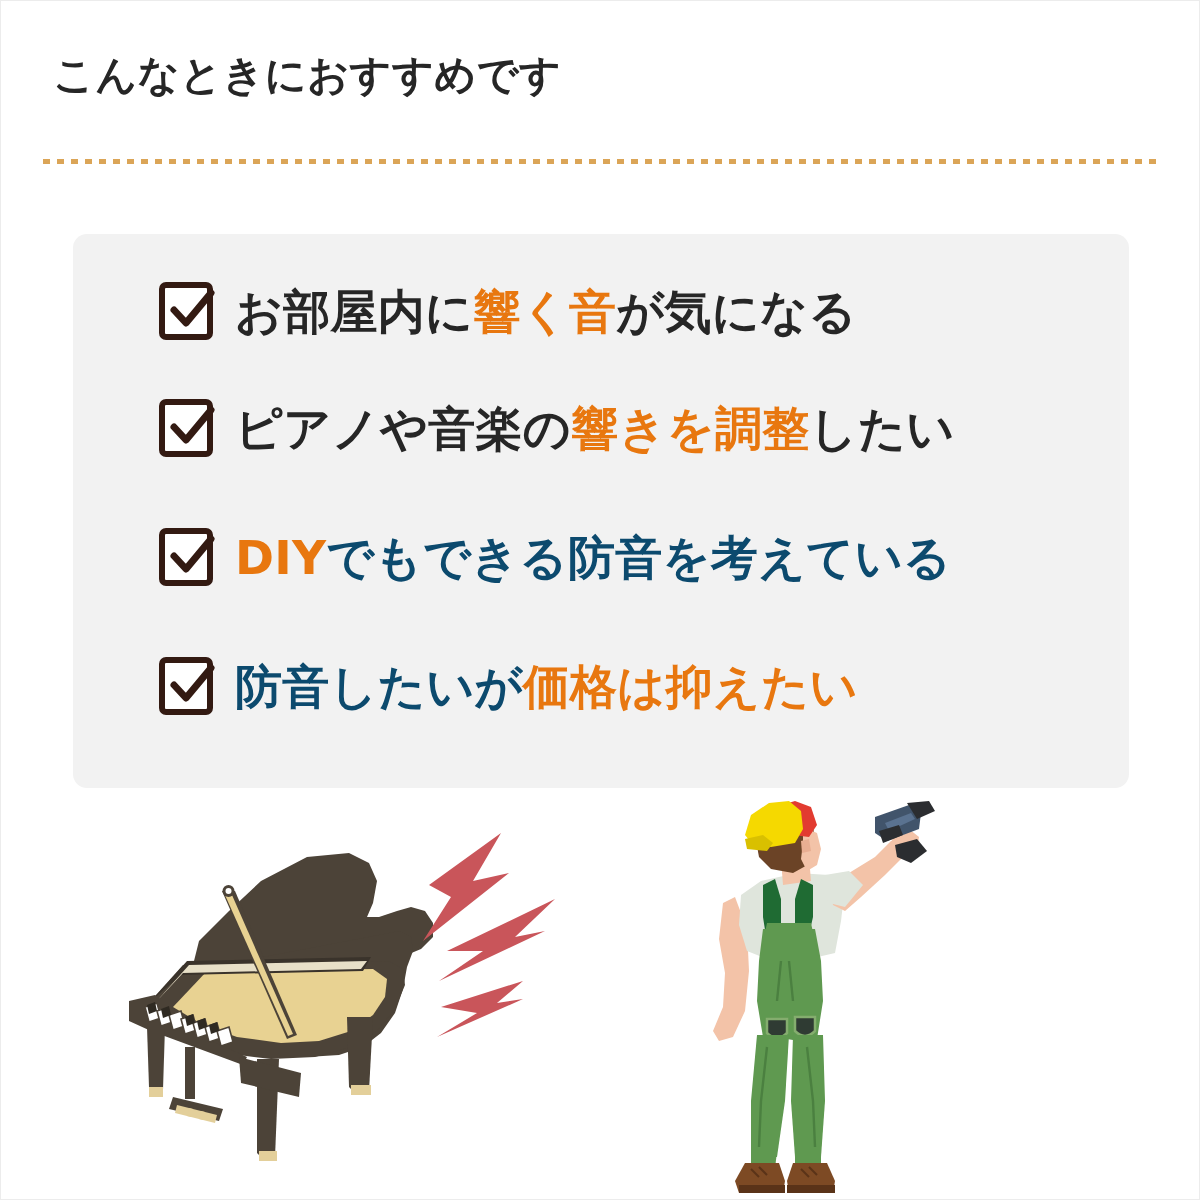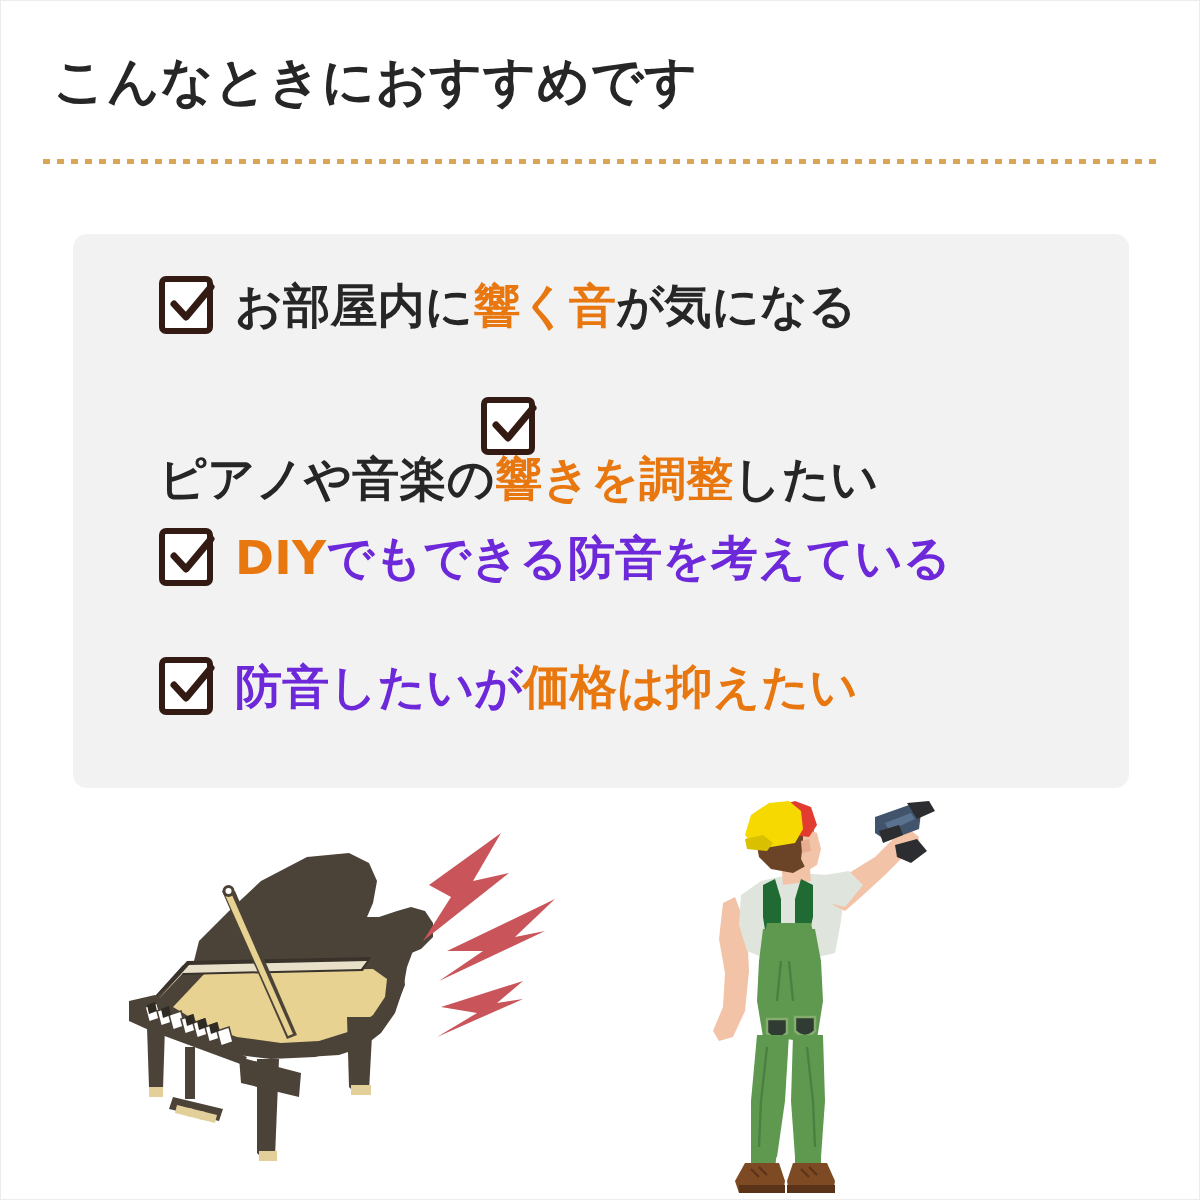--- a/index.html
+++ b/index.html
@@ -20,21 +20,21 @@
     border: 1px solid #ececec;
     overflow: hidden;
   }
 
   
   .heading {
     position: absolute;
     left: 52px;
     top: 50px;
     width: 1100px;
-    font-size: 52px;
+    font-size: 41px;
     line-height: 1.18;
     font-weight: 700;
     letter-spacing: 0.01em;
     color: #262626;
     white-space: nowrap;
   }
 
   
   .rule {
     position: absolute;
@@ -68,22 +68,22 @@
     height: 100%;
   }
 
   .check-row {
     position: absolute;
     left: 86px;
     display: flex;
     align-items: center;
     height: 62px;
   }
-  .check-row:nth-child(1) { top: 40px; }
-  .check-row:nth-child(2) { top: 163px; flex-direction: column; }
+  .check-row:nth-child(1) { top: 46px; }
+  .check-row:nth-child(2) { top: 163px; }
   .check-row:nth-child(3) { top: 292px; }
   .check-row:nth-child(4) { top: 421px; text-align: right; }
 
   .checkbox {
     position: relative;
     flex: 0 0 auto;
     width: 54px;
     height: 58px;
     box-sizing: border-box;
     border: 6px solid #331a12;
@@ -102,21 +102,21 @@
 
   .row-text {
     font-size: 47px;
     line-height: 1;
     font-weight: 700;
     color: #262626;
     white-space: nowrap;
     letter-spacing: 0.005em;
   }
   .row-text .hl { color: #e8770f; }
-  .row-text .dk { color: #6d28d9; }
+  .row-text .dk { color: #0c4a6e; }
 
   
   .illus-piano {
     position: absolute;
     left: 110px;
     top: 818px;
     width: 470px;
     height: 360px;
   }
   .illus-worker {

